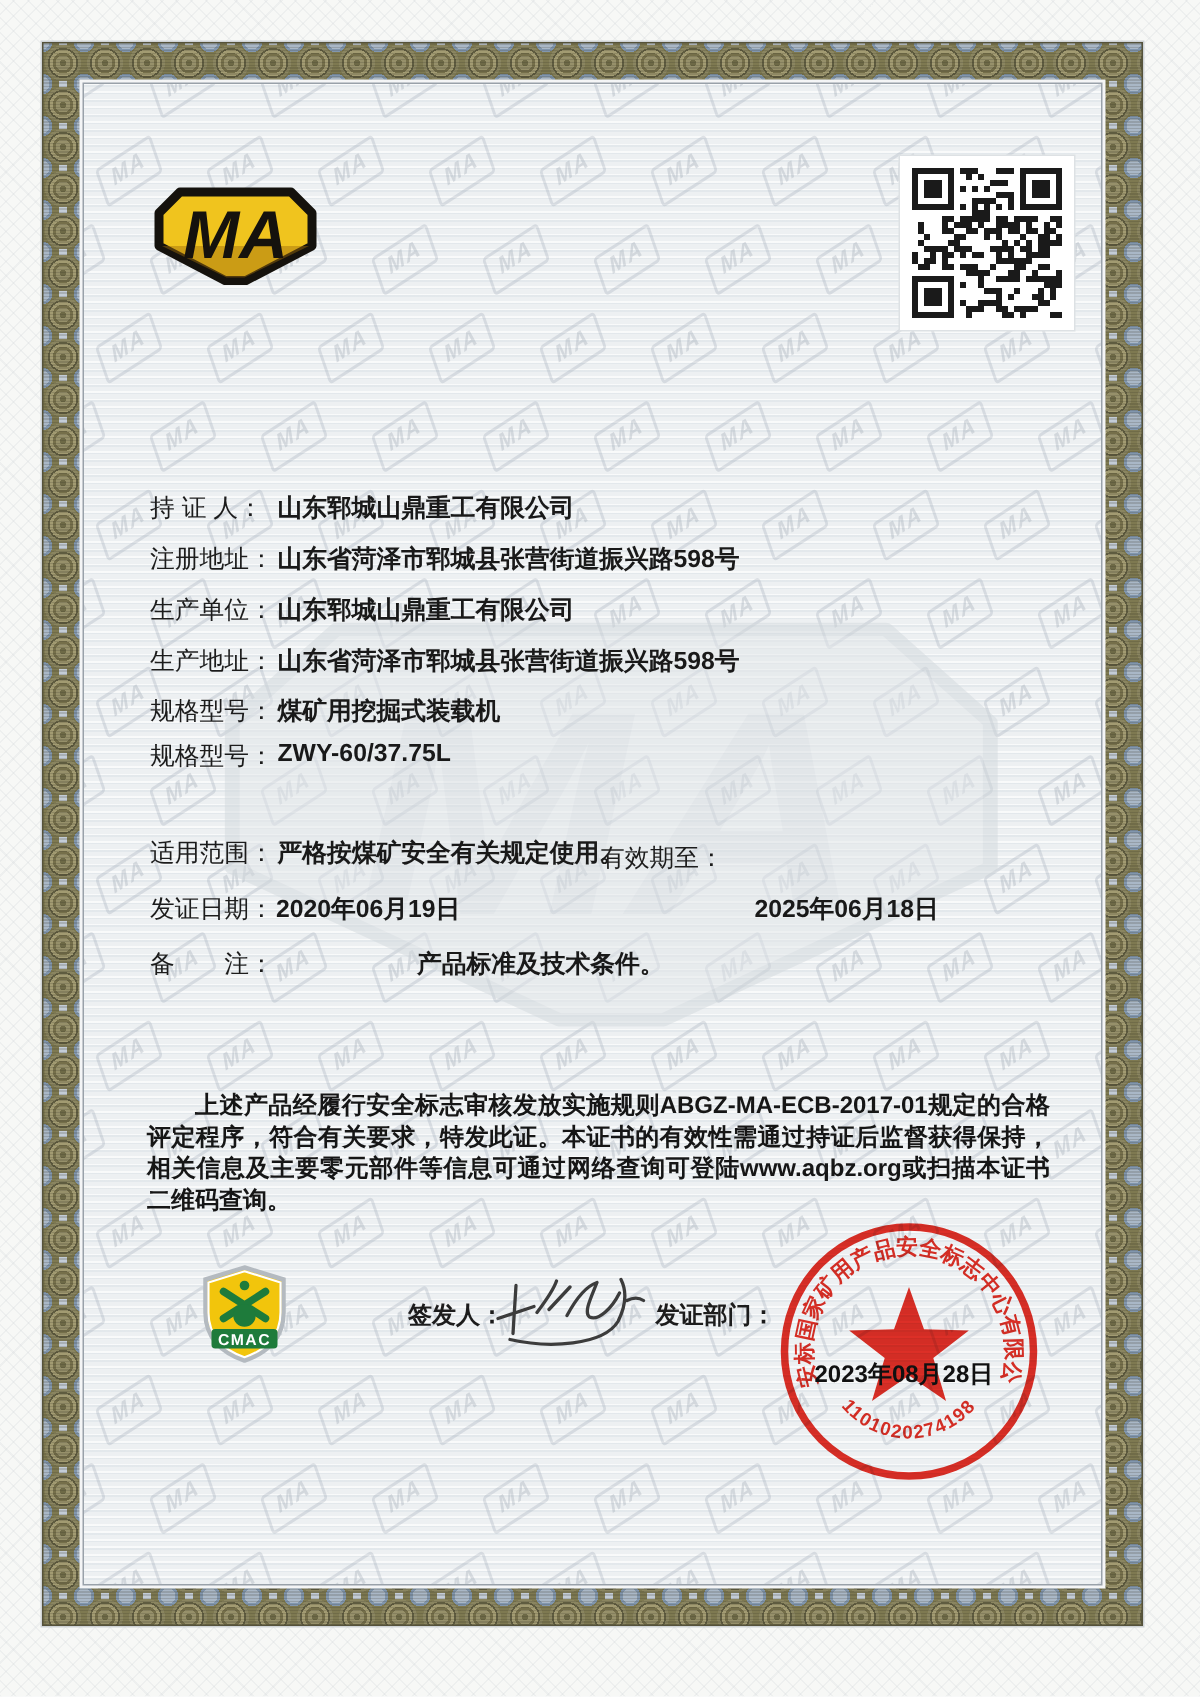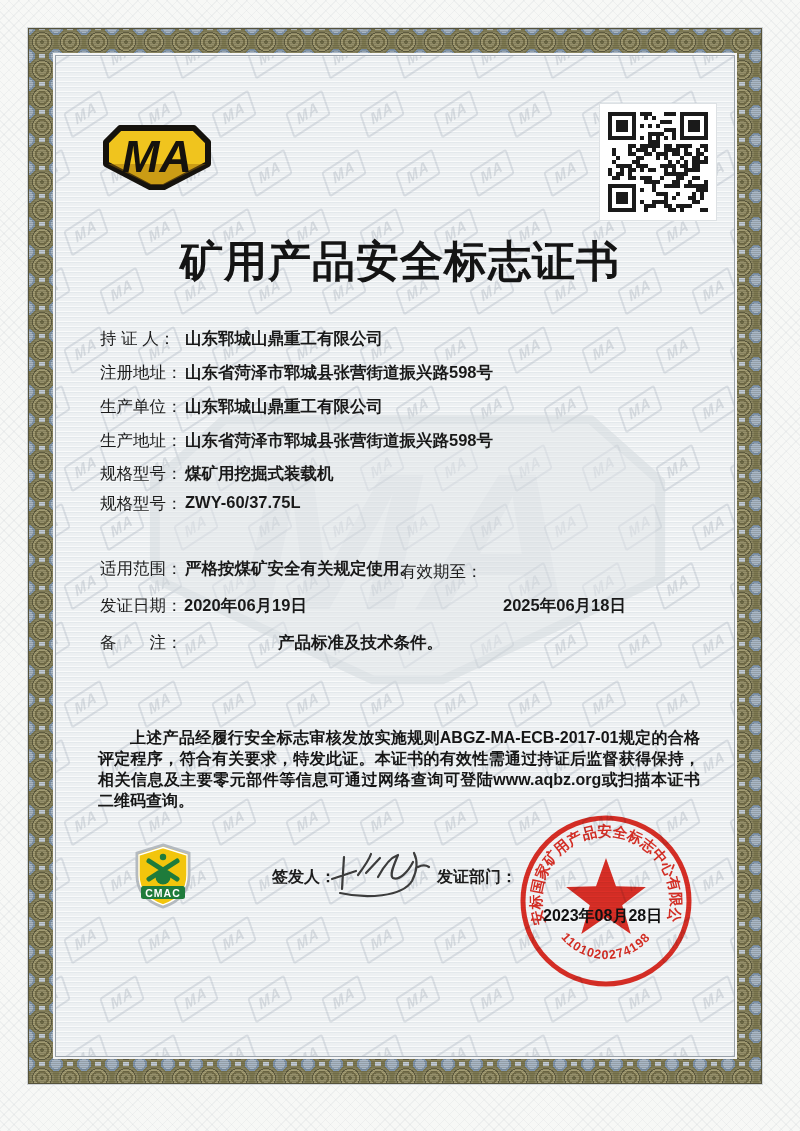--- a/index.html
+++ b/index.html
@@ -892,21 +892,20 @@
           <div class="on"></div>
           <div></div>
           <div></div>
           <div></div>
           <div></div>
           <div class="on"></div>
           <div class="on"></div>
         </div>
     </div>
 
-    <div class="abs title">矿用产品安全标志证书</div>
 
     <div class="abs lb" style="left:100px;top:328px">持 证 人：</div>
     <div class="abs val" style="left:185px;top:328px">山东郓城山鼎重工有限公司</div>
 
     <div class="abs lb" style="left:100px;top:362px">注册地址：</div>
     <div class="abs val" style="left:185px;top:362px">山东省菏泽市郓城县张营街道振兴路598号</div>
 
     <div class="abs lb" style="left:100px;top:396px">生产单位：</div>
     <div class="abs val" style="left:185px;top:396px">山东郓城山鼎重工有限公司</div>
 

